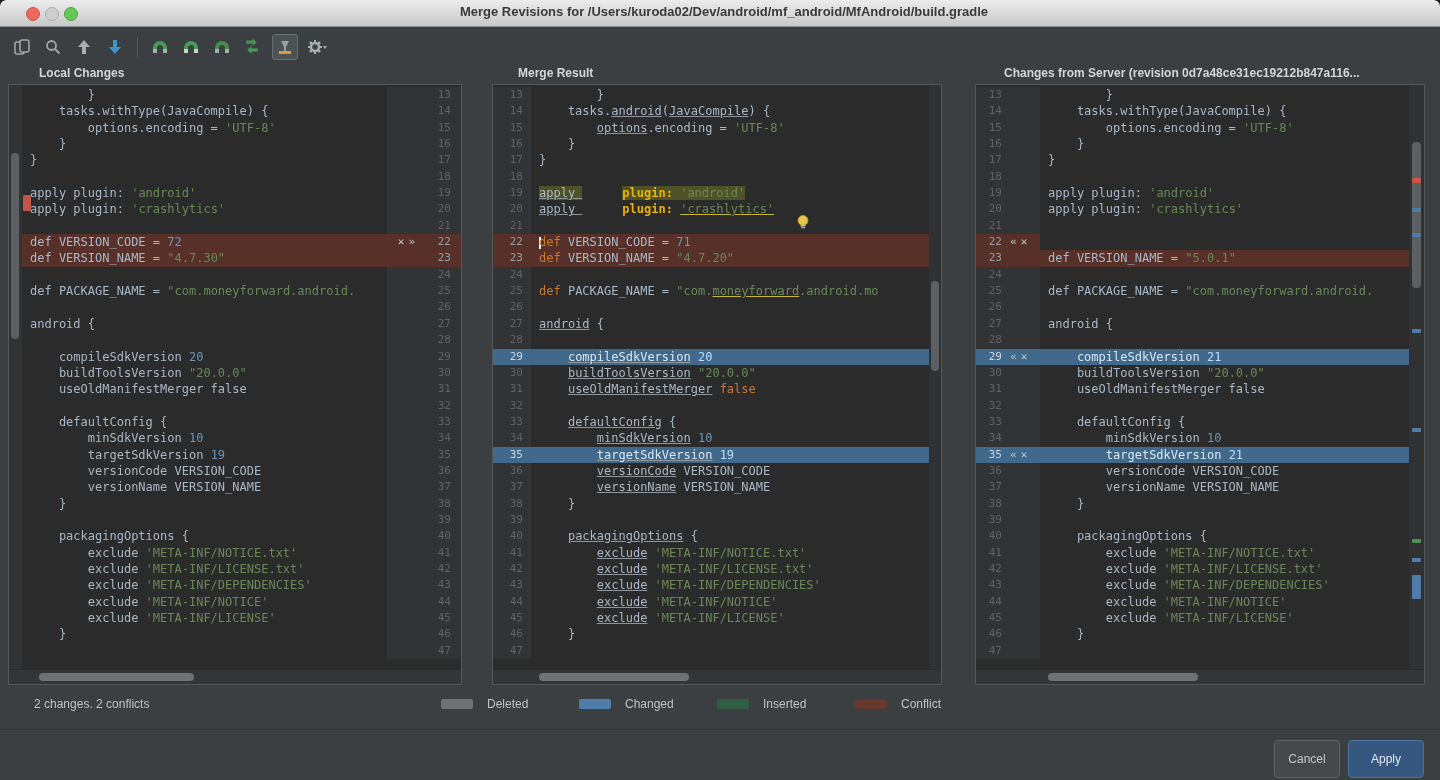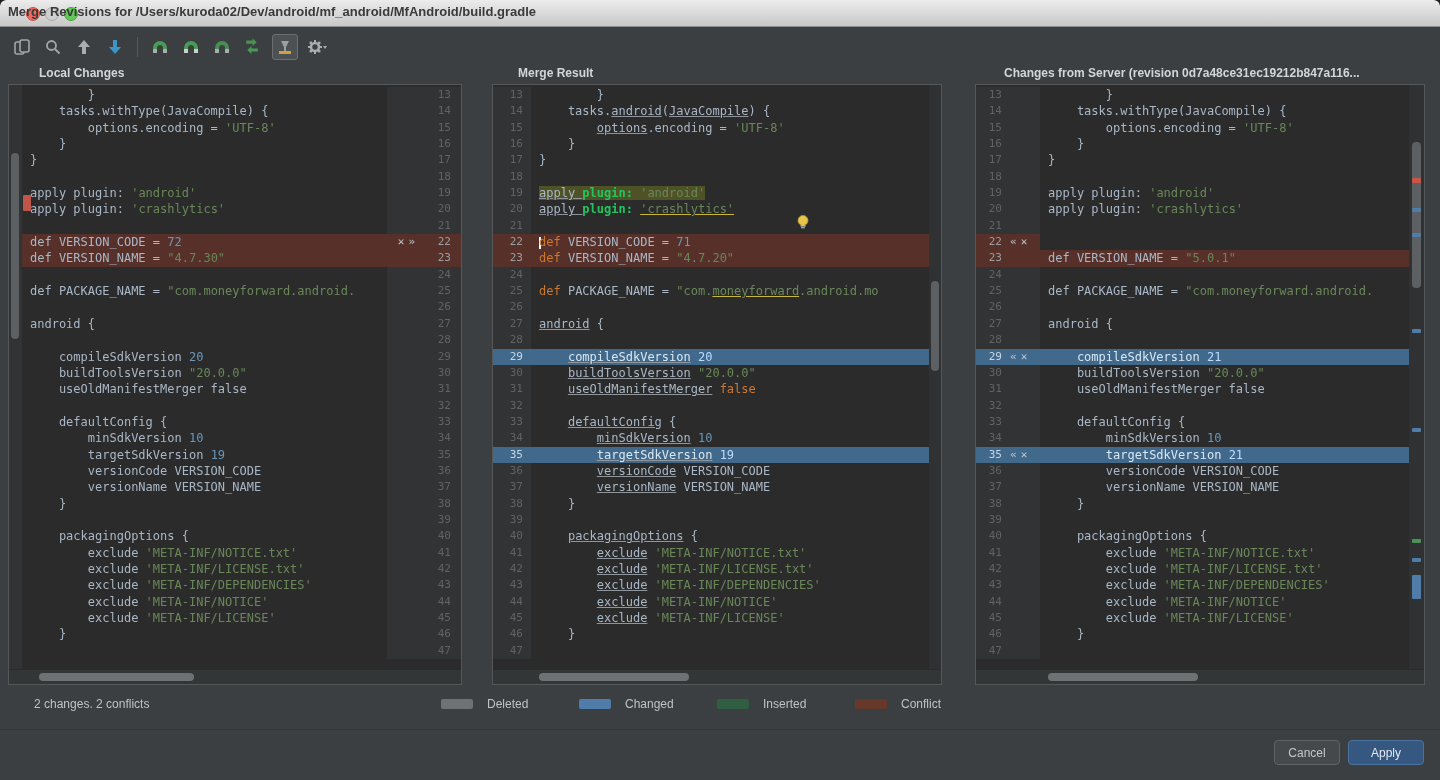--- a/index.html
+++ b/index.html
@@ -3,21 +3,21 @@
 <meta charset="utf-8">
 <style>
   html,body{margin:0;padding:0;background:#1d1f21;}
   body{width:1440px;height:780px;position:relative;font-family:"Liberation Sans",sans-serif;overflow:hidden;}
   .window{position:absolute;inset:0;background:#3c3f41;border-radius:6px 6px 0 0;overflow:hidden;}
 
   
   .titlebar{position:absolute;left:0;top:0;width:100%;height:26px;
     background:linear-gradient(#ececec,#c8c8c8);border-bottom:1px solid #8e8e8e;
     border-radius:6px 6px 0 0;}
-  .titlebar .title{position:absolute;left:8px;right:0;top:4px;text-align:left;
+  .titlebar .title{position:absolute;left:8px;right:0;top:4px;text-align:center;
     font-size:13px;font-weight:bold;color:#3a3a3a;white-space:nowrap;}
   .tl{position:absolute;top:7px;width:12px;height:12px;border-radius:50%;}
   .tl.red{left:26px;background:#ee6a5f;border:1px solid #ce5347;}
   .tl.gray{left:45px;background:#cfcfcf;border:1px solid #ababab;}
   .tl.green{left:64px;background:#64c856;border:1px solid #47a73c;}
 
   
   .toolbar{position:absolute;left:10px;top:31px;height:32px;display:flex;align-items:center;gap:7px;}
   .tbtn{width:24px;height:24px;display:flex;align-items:center;justify-content:center;border-radius:3px;cursor:pointer;}
   .tbtn.pressed{background:#4c5254;border:1px solid #6b6f71;}
@@ -36,21 +36,21 @@
   .cell-nums{background:#313335;color:#606366;text-align:right;font-size:11px;}
   .cell-icons{background:#313335;display:flex;align-items:center;}
   .hl-c .cell{background:#563029;}
   .hl-b .cell{background:#41698c;}
   .hl-c .cell-nums{color:#9a9ea0;}
   .hl-b .cell-nums{color:#c8d6e2;}
   .hl-b .cell-code .c-p{color:#d9e7f2;}
   .hl-b .cell-code .c-n{color:#bcdcff;}
 
   .c-p{color:#a9b7c6;} .c-k{color:#cc7832;} .c-s{color:#6a8759;} .c-n{color:#6897bb;}
-  .c-b{font-weight:bold;color:#22c55e;}
+  .c-b{font-weight:bold;color:#eab308;margin-left:40px;}
   .c-u{text-decoration:underline;text-decoration-color:#8f959a;}
   .c-uy{text-decoration:underline;text-decoration-color:#c9b73c;}
   .c-o{background:#4f5226;}
   .caret{display:inline-block;width:2px;height:12px;background:#ffffff;vertical-align:middle;margin-right:-2px;}
   .gicon{color:#c3c7ca;font-size:11px;margin:0 2px;cursor:pointer;}
 
   
   #p-local{left:8px;width:454px;}
   #p-local .rows{left:13px;right:0;}
   #p-local .cell-icons{width:32px;justify-content:flex-end;padding-right:2px;}
@@ -76,21 +76,21 @@
   .bulb{position:absolute;left:795px;top:214px;cursor:pointer;}
 
   
   .status{position:absolute;left:34px;top:697px;font-size:12px;color:#bfc3c6;}
   .legend{position:absolute;left:441px;top:697px;display:flex;}
   .litem{display:flex;align-items:center;width:138px;text-align:right;}
   .lsw{width:32px;height:10px;border-radius:2px;margin-right:14px;}
   .llabel{font-size:12px;color:#bfc3c6;}
 
   .footer-sep{position:absolute;left:0;right:0;top:729px;height:1px;background:#333537;}
-  .btn{position:absolute;top:740px;height:25px;border-radius:4px;font-size:12px;color:#c3c7ca;
+  .btn{position:absolute;top:740px;height:38px;border-radius:4px;font-size:12px;color:#c3c7ca;
     display:flex;align-items:center;justify-content:center;cursor:pointer;box-sizing:border-box;}
   #btn-cancel{left:1274px;width:66px;background:#45494b;border:1px solid #5f6366;}
   #btn-apply{left:1348px;width:76px;background:#365880;border:1px solid #4a749f;color:#dfe8f2;}
 </style>
 </head>
 <body>
 
 <div class="window">
 
   <div class="titlebar">

